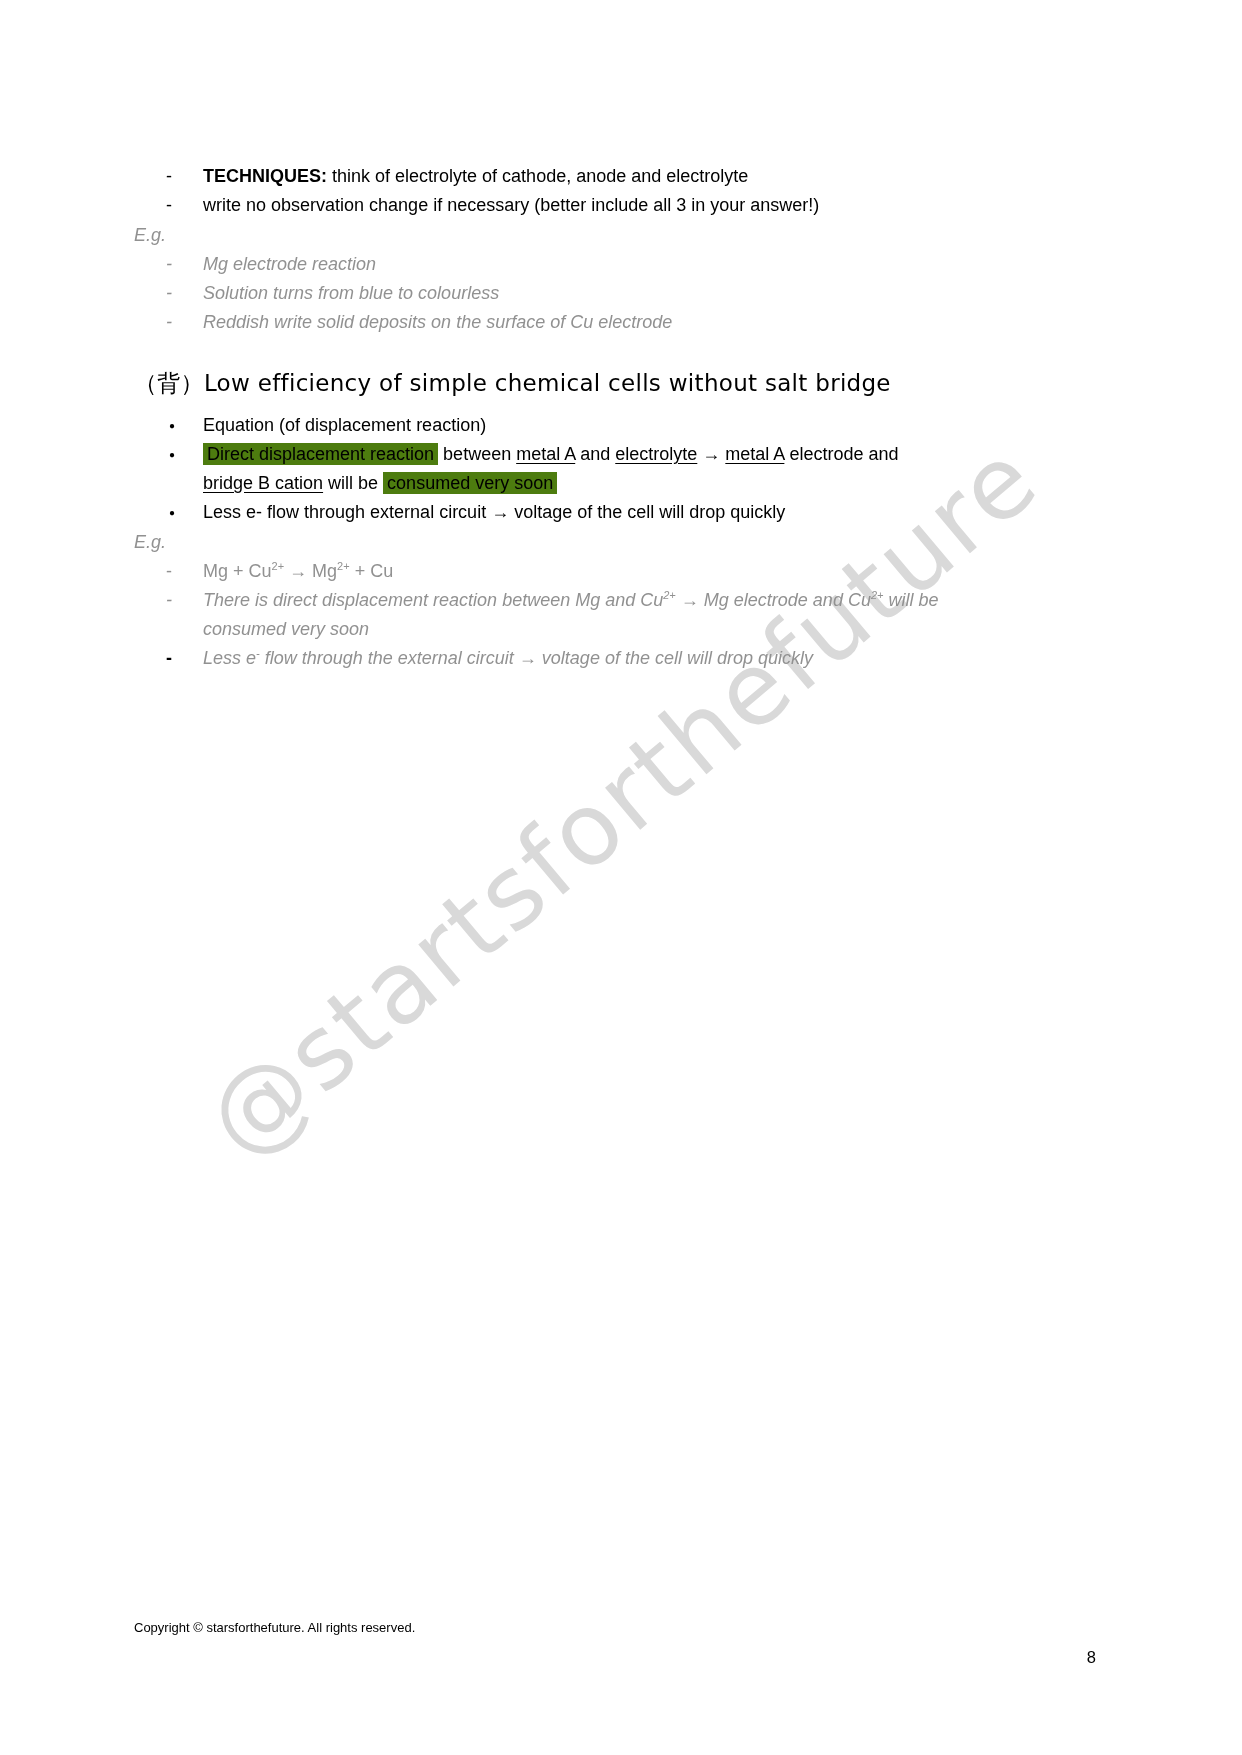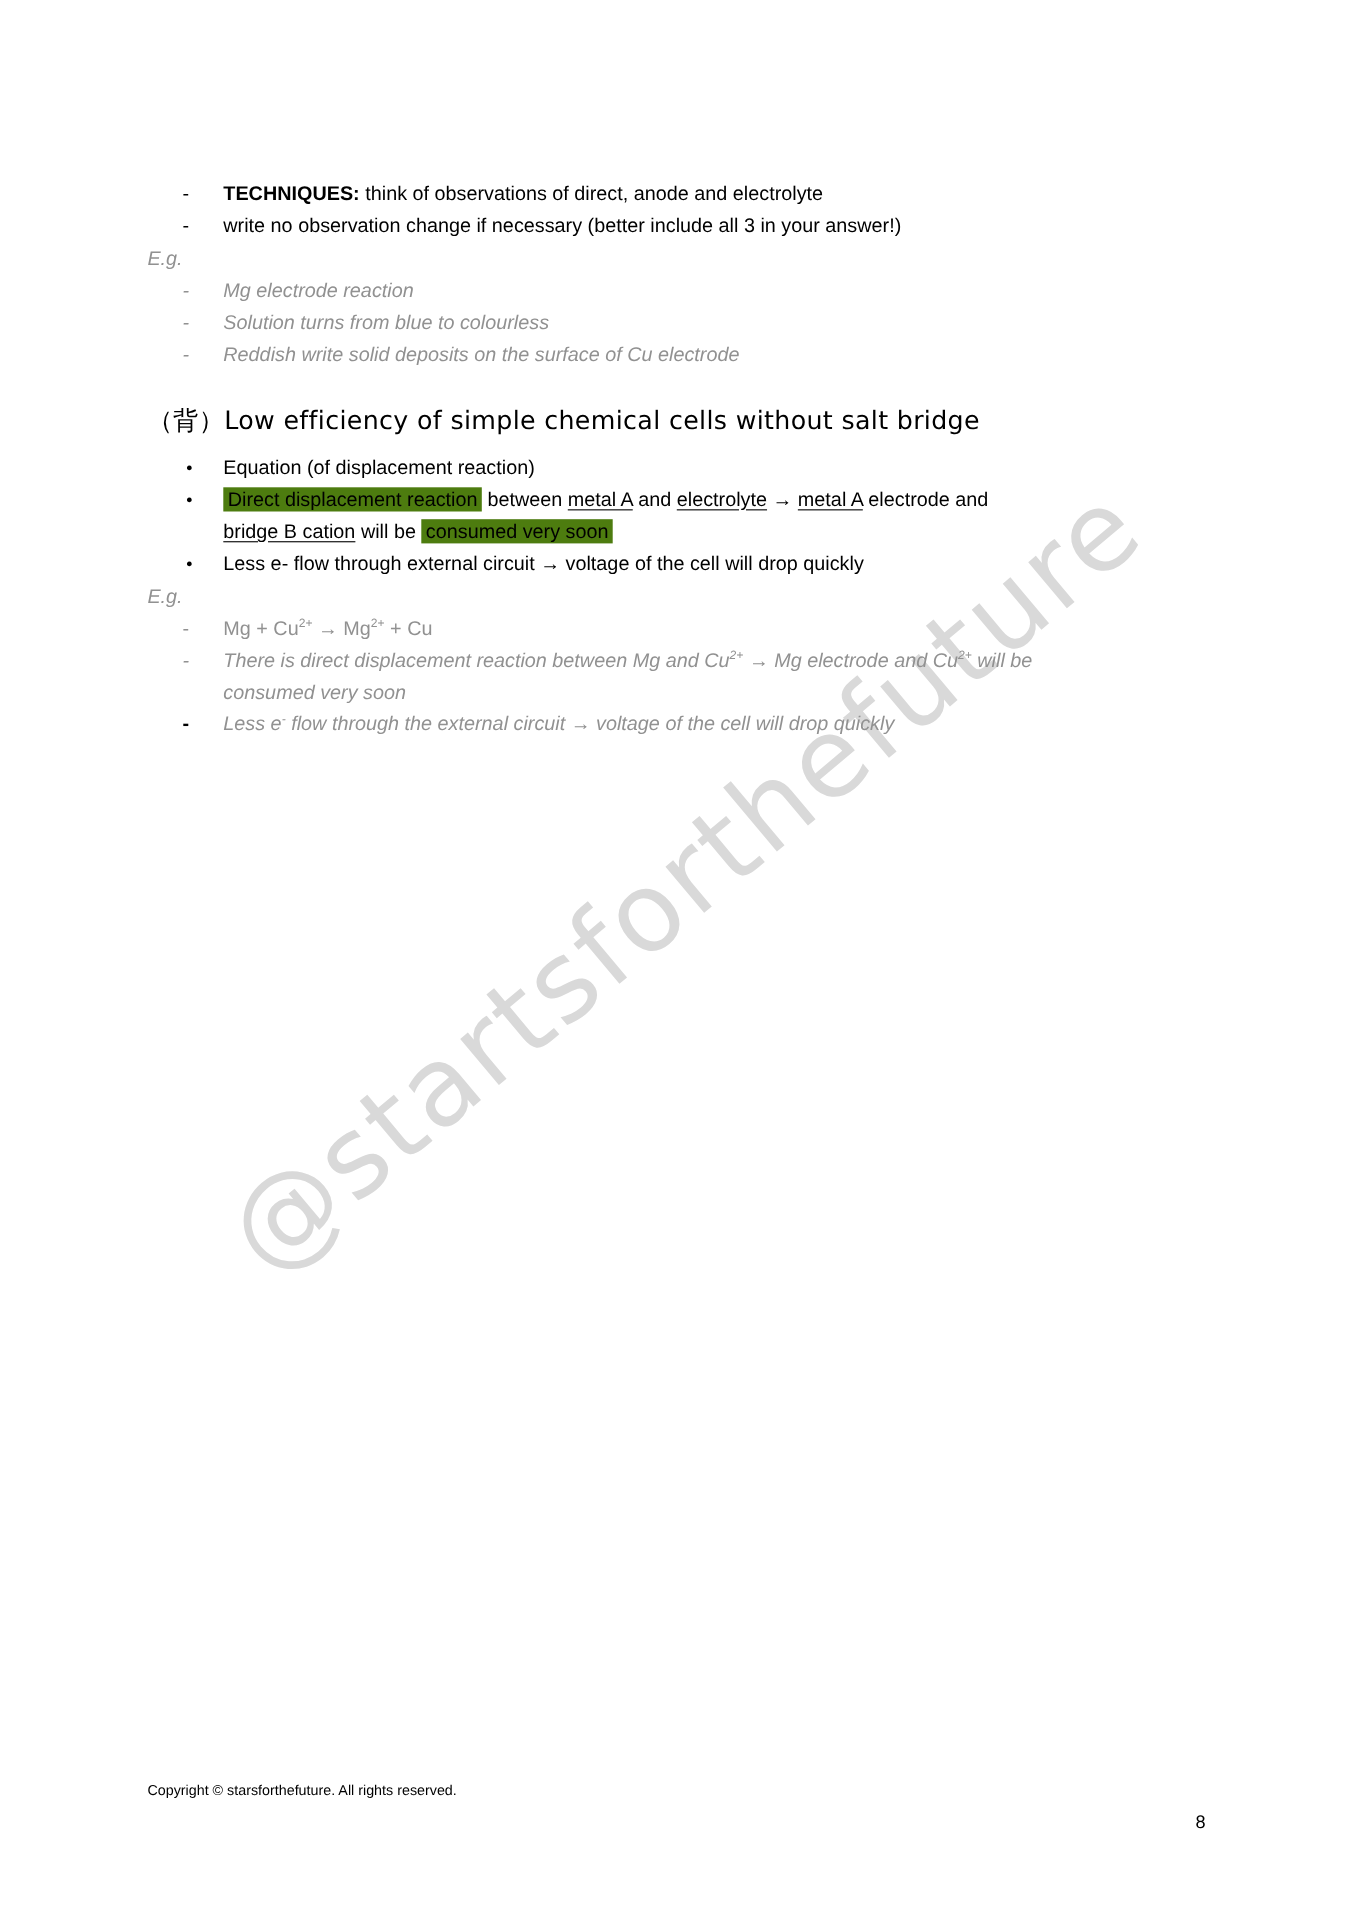--- a/index.html
+++ b/index.html
@@ -53,21 +53,21 @@
 <body>
 
 <div class="page">
 
   <div class="watermark">@startsforthefuture</div>
 
   <div class="content">
 
     <div class="row">
       <span class="marker">-</span>
-      <span class="bold">TECHNIQUES:</span><span> think of observations of direct, anode and electrolyte</span>
+      <span class="bold">TECHNIQUES:</span><span> think of electrolyte of cathode, anode and electrolyte</span>
     </div>
     <div class="row">
       <span class="marker">-</span>
       <span>write no observation change if necessary (better include all 3 in your answer!)</span>
     </div>
 
     <div class="eg muted italic">E.g.</div>
 
     <div class="row muted italic">
       <span class="marker">-</span>

